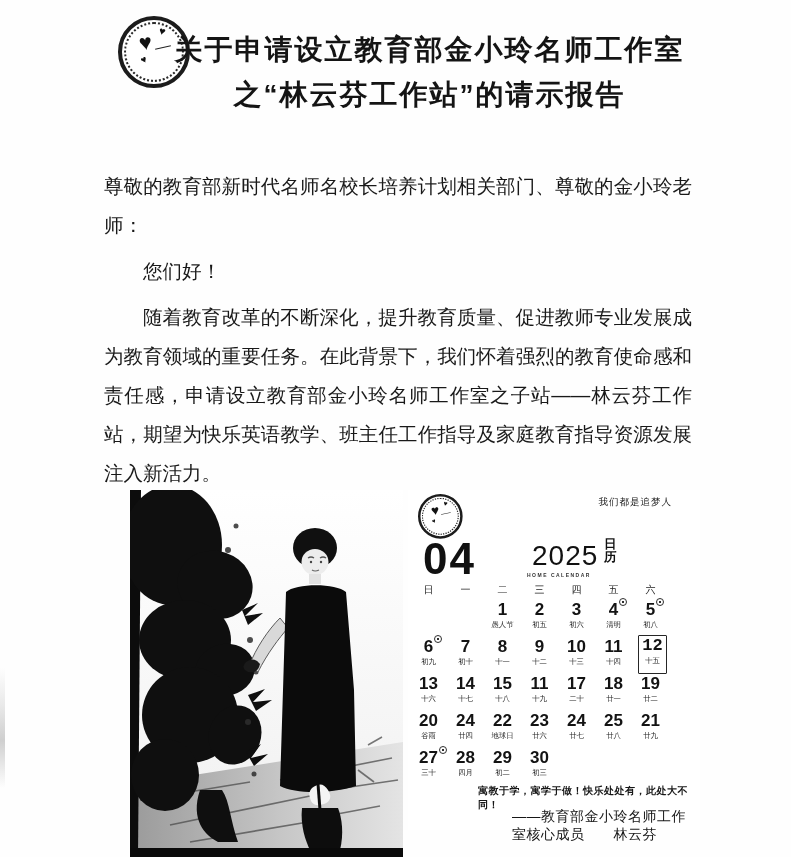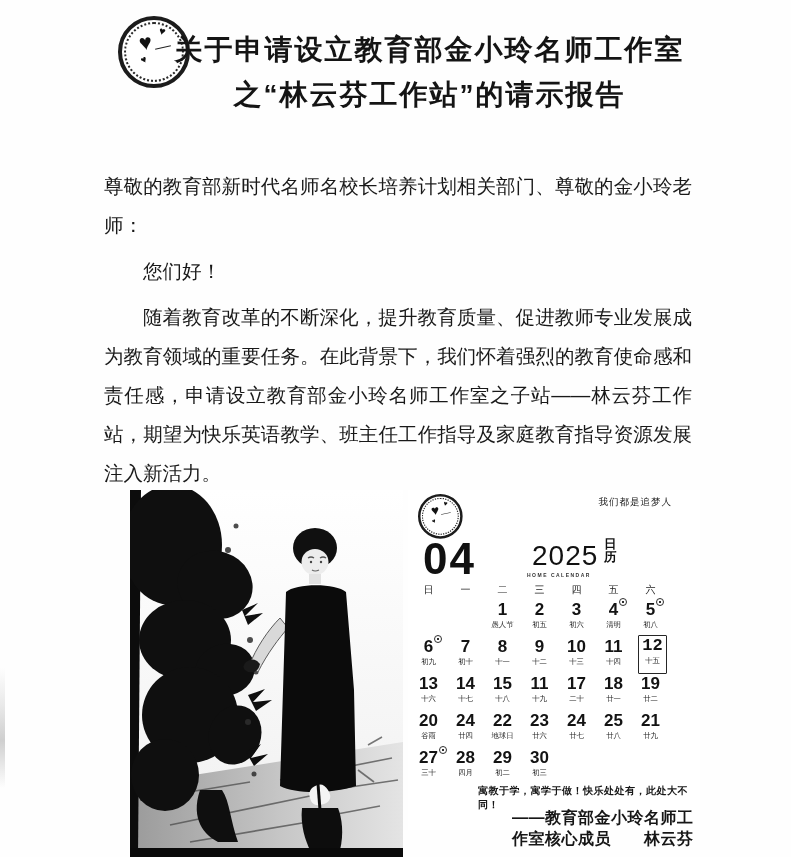--- a/index.html
+++ b/index.html
@@ -52,21 +52,21 @@
   .cal-grid{top:110px;grid-auto-rows:37px;}
   .cal-cell{position:relative;text-align:center;}
   .cal-cell.boxed{border:1.6px solid #262626;border-radius:1px;margin:-2px 2px 0 6px;font-family:Liberation Mono, monospace;}
   .cal-num-wrap{position:relative;display:inline-block;line-height:20px;}
   .cal-num{font-size:17px;font-weight:600;color:#131313;}
   .cal-label{font-size:8px;line-height:9px;color:#242424;transform:scale(.92);}
   .cal-badge{position:absolute;top:-2px;right:-9px;width:6px;height:6px;border:1px solid #2e2e2e;border-radius:50%;background:radial-gradient(circle,#2e2e2e 0 1.2px,#fff 1.3px);}
 
   
   .cal-footer1{position:absolute;left:38px;top:294px;font-size:10px;font-weight:700;letter-spacing:.5px;color:#161616;margin-left:32px;}
-  .cal-footer2{position:absolute;left:104px;top:318px;font-size:16px;font-weight:700;letter-spacing:.5px;color:#161616;}
+  .cal-footer2{position:absolute;left:104px;top:318px;font-size:14px;font-weight:400;letter-spacing:.5px;color:#161616;}
 </style>
 </head>
 <body>
 
 <div class="page">
 
   <div class="scan-smudge"></div>
 
   <div class="stamp" style="left:118px;top:16px;width:64px;height:64px;">
     <span class="ring"></span>

